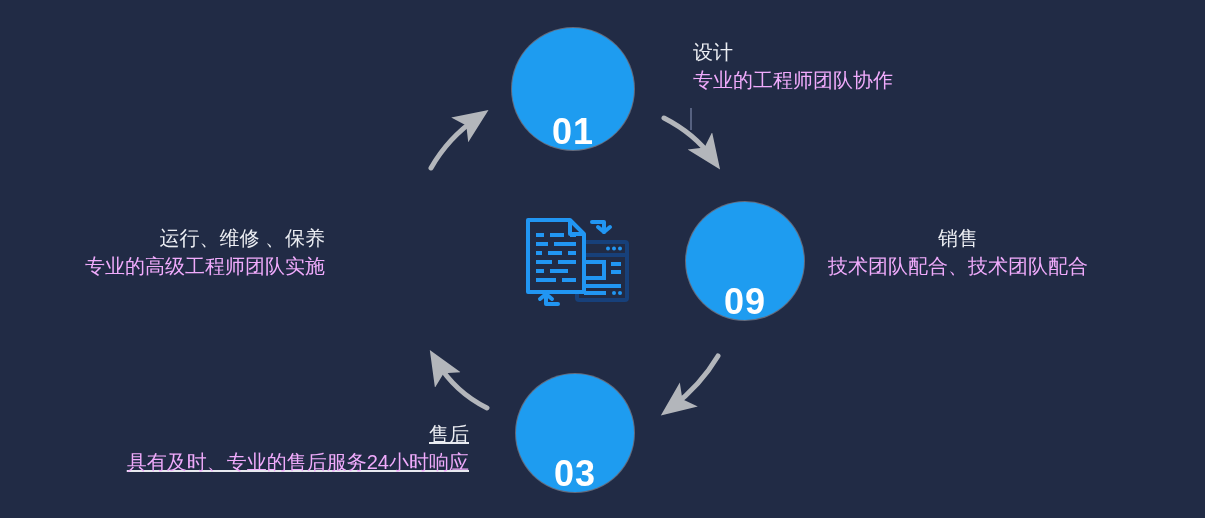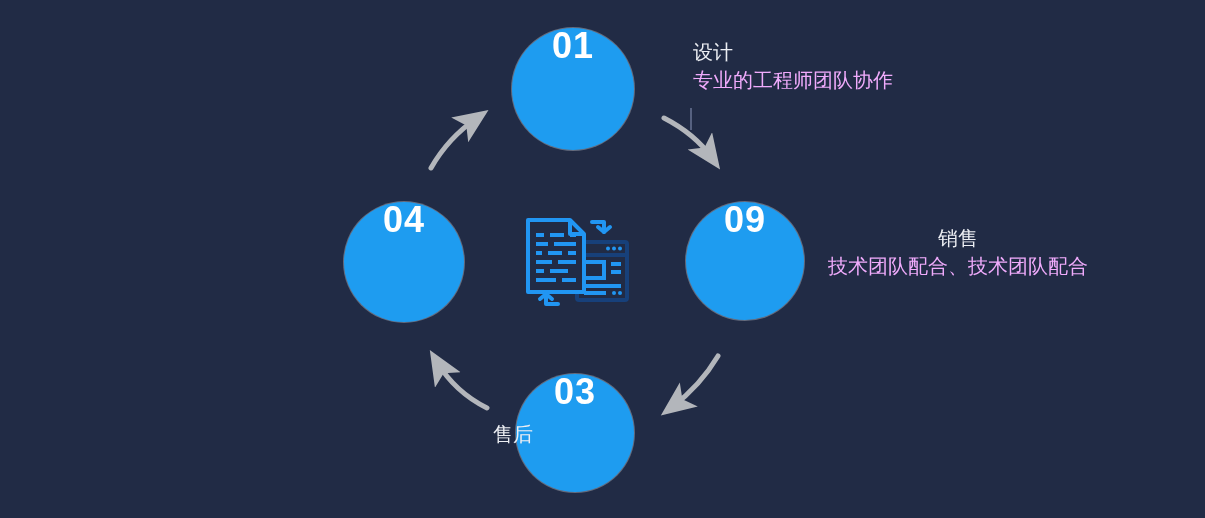--- a/index.html
+++ b/index.html
@@ -18,21 +18,21 @@
     overflow: hidden;
   }
 
   
   .node-circle {
     position: absolute;
     border-radius: 50%;
     background: #1e9cf0;
     box-shadow: 0 0 0 1px rgba(255,255,255,0.30);
     display: flex;
-    align-items: flex-start;
+    align-items: flex-end;
     justify-content: center;
     color: #ffffff;
     font-size: 36px;
     font-weight: bold;
     letter-spacing: 1px;
     line-height: 1;
     user-select: none;
   }
   .c01 { left: 512px; top: 28px;  width: 122px; height: 122px; }
   .c02 { left: 686px; top: 202px; width: 118px; height: 118px; }
@@ -53,21 +53,21 @@
   }
   .label-desc {
     font-size: 20px;
     color: #f0abfc;
   }
   .align-left  { text-align: left; }
   .align-right { text-align: right; }
 
   .t01 { left: 693px; top: 38px; }
   .t02 { left: 828px; top: 224px; text-align: center; }
-  .t03 { right: 672px; top: 420px; }
+  .t03 { right: 736px; top: 420px; text-decoration: underline; }
   .t04 { right: 880px; top: 224px; }
 
   
   #arrow-layer {
     position: absolute;
     left: 0; top: 0;
     width: 1205px;
     height: 518px;
     pointer-events: none;
   }
@@ -157,32 +157,34 @@
 
   <div class="node-circle c01">
     <span>01</span>
   </div>
   <div class="node-circle c02">
     <span>09</span>
   </div>
   <div class="node-circle c03">
     <span>03</span>
   </div>
-  <div class="node-circle c04">
-    <span>04</span>
-  </div>
 
   <div class="label-block t01 align-left">
     <div class="label-title">设计</div>
     <div class="label-desc">专业的工程师团队协作</div>
   </div>
 
   <div class="label-block t02 align-left">
     <div class="label-title">销售</div>
     <div class="label-desc">技术团队配合、技术团队配合</div>
   </div>
 
   <div class="label-block t03 align-right">
     <div class="label-title">售后</div>
+    <div class="label-desc">具有及时、专业的售后服务24小时响应</div>
   </div>
 
+  <div class="label-block t04 align-right">
+    <div class="label-title">运行、维修 、保养</div>
+    <div class="label-desc">专业的高级工程师团队实施</div>
+  </div>
 
 </div>
 
 </body></html>

